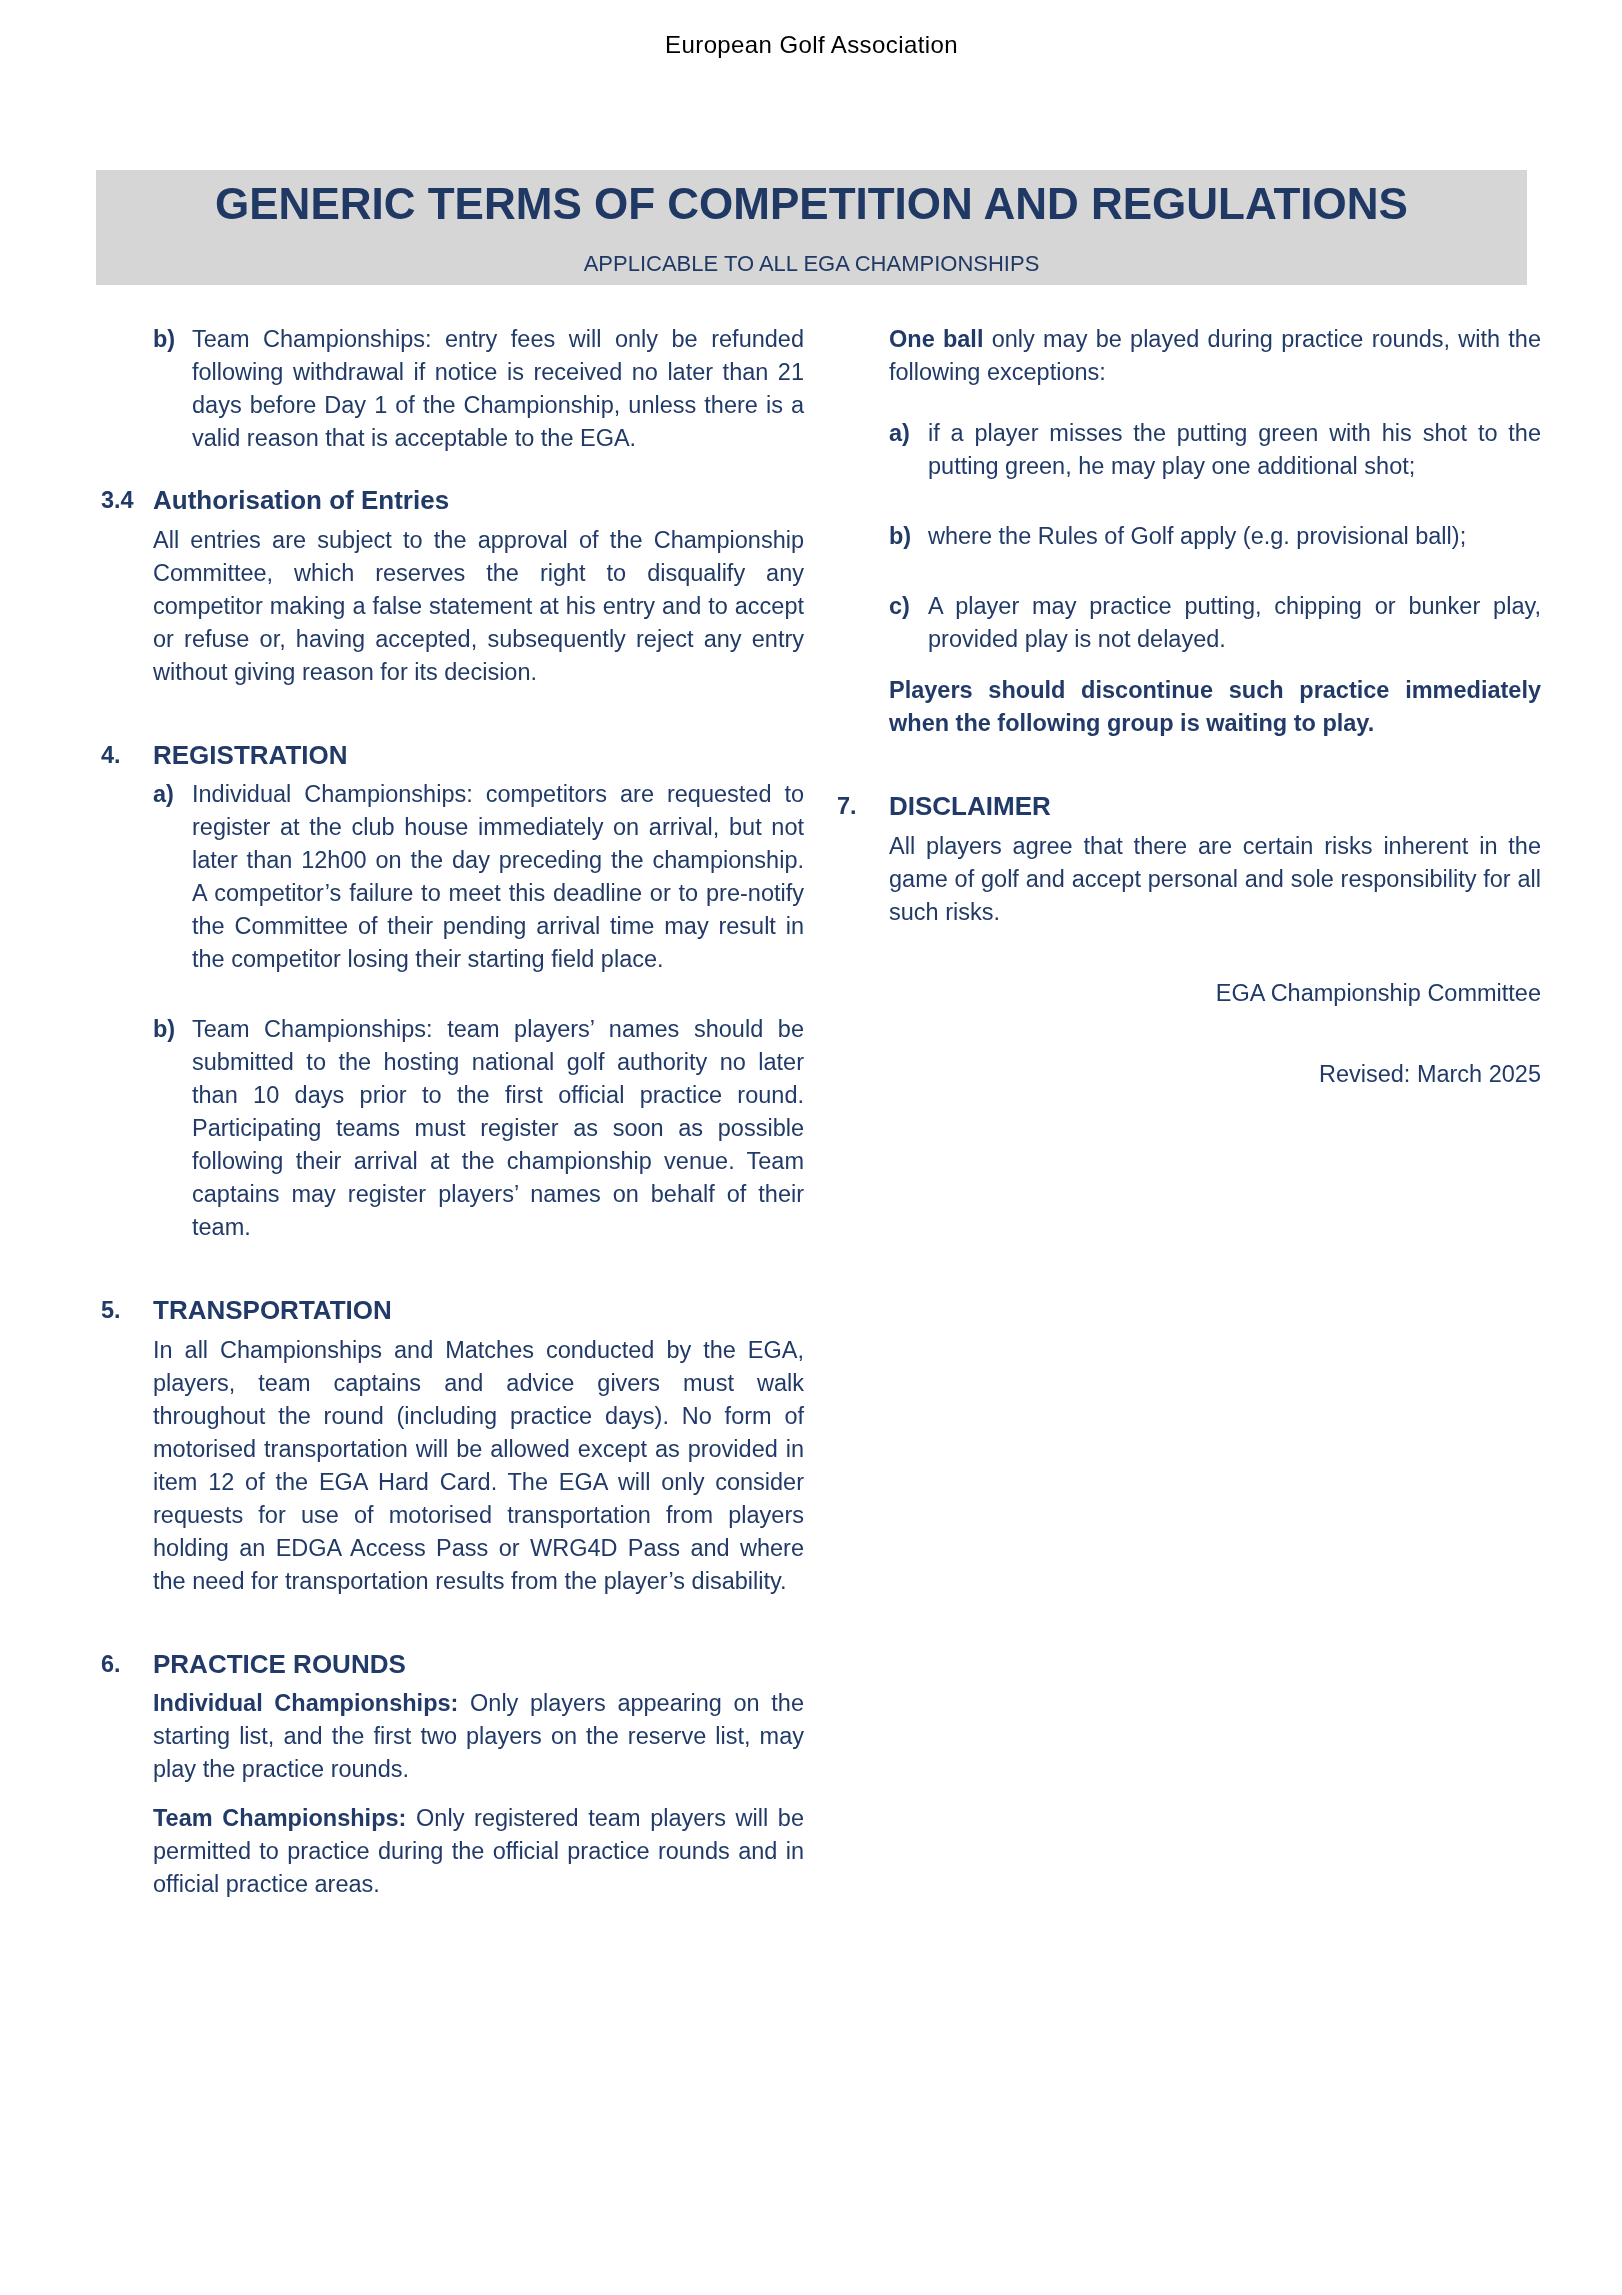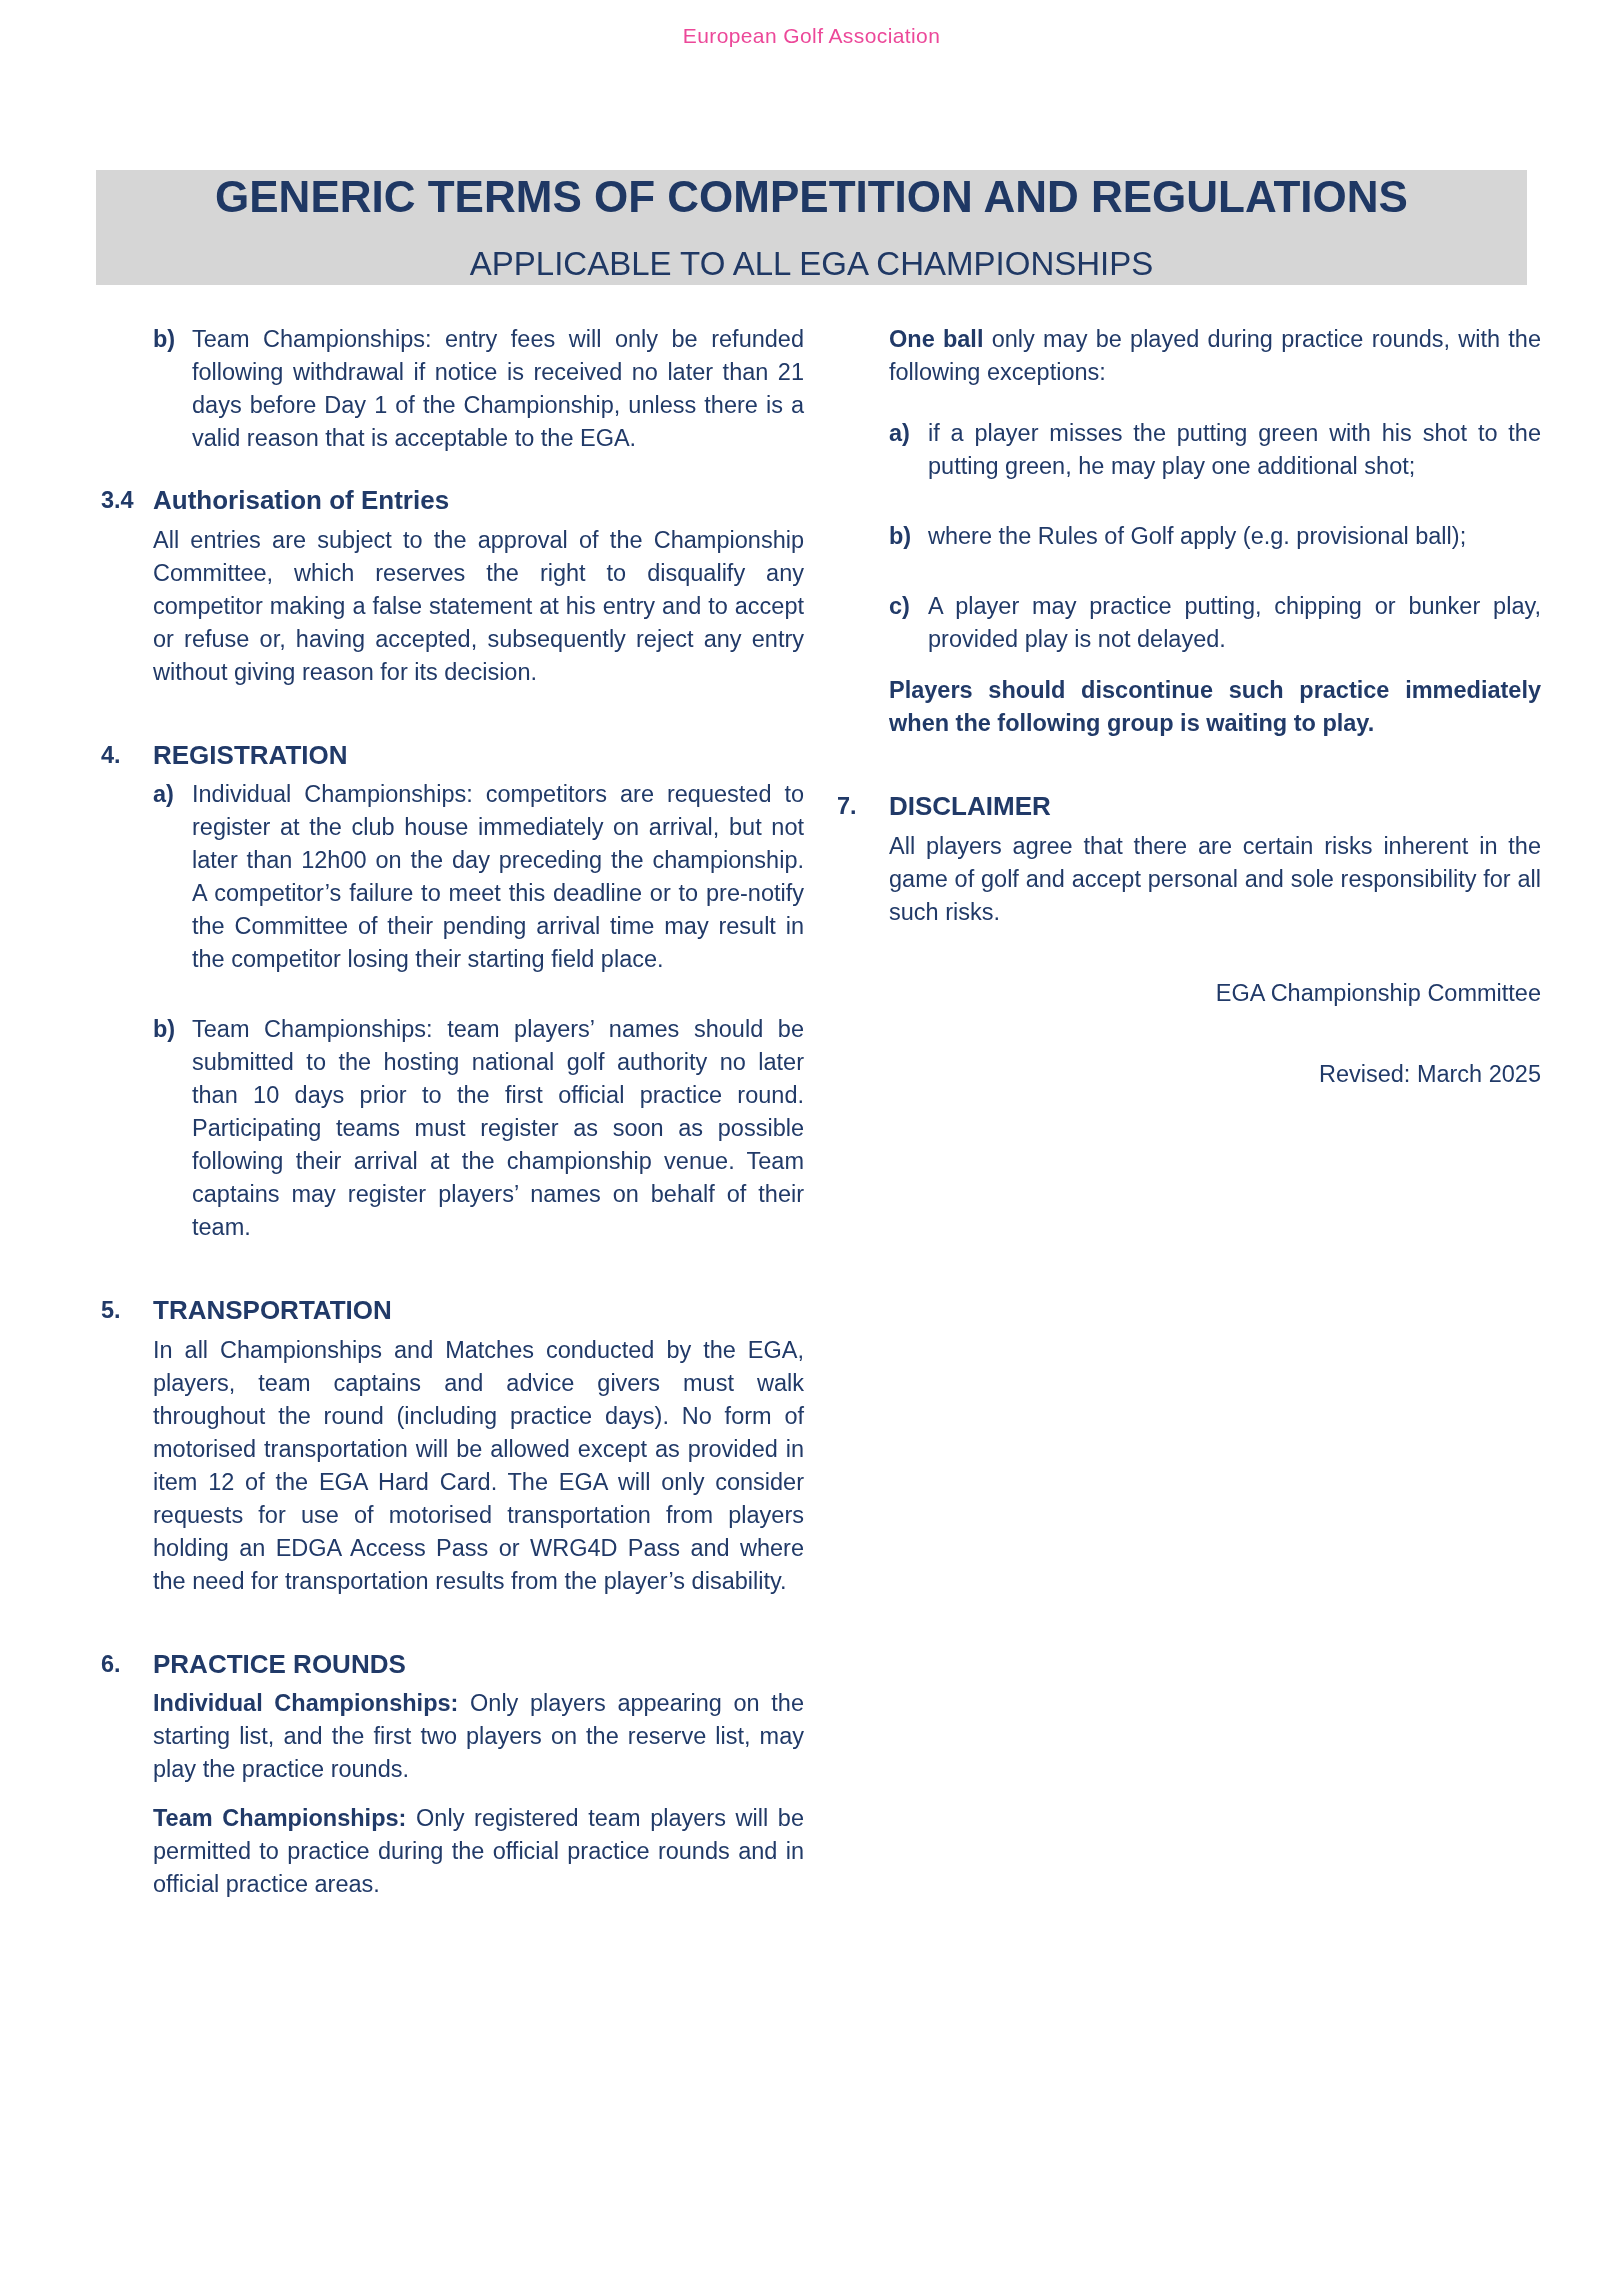--- a/index.html
+++ b/index.html
@@ -26,38 +26,38 @@
     color: #1b3360;
   }
   .logo-dot {
     position: absolute;
     width: 14px; height: 14px;
     border-radius: 50%;
     background: #1b3360;
     right: 21px; bottom: 3.2px;
   }
   .logo-sub {
-    font-size: 21px;
+    font-size: 24px;
     letter-spacing: 0.4px;
-    color: #ec4899;
-    margin-top: 1px;
+    color: #000000;
+    margin-top: 8px;
   }
 
   
   .banner {
     position: absolute;
     left: 96px; top: 170px;
     width: 1431px; height: 115px;
     background: #d6d6d6;
     display: flex; flex-direction: column;
     align-items: center; justify-content: center;
     text-align: center;
   }
   .banner-title { font-size: 44px; font-weight: bold; color: #1f3864; line-height: 1.2; }
-  .banner-sub   { font-size: 33px; font-weight: normal; color: #1f3864; line-height: 1.2; margin-top: 20px; }
+  .banner-sub   { font-size: 22px; font-weight: normal; color: #1f3864; line-height: 1.2; margin-top: 20px; }
 
   
   .col { position: absolute; top: 323px; font-size: 23.5px; line-height: 33px; }
   .col-left  { left: 101px;  width: 703px; }
   .col-right { left: 837px; width: 704px; }
 
   .section { display: flex; align-items: flex-start; }
   .mt-sm  { margin-top: 29px; }
   .mt-lg  { margin-top: 50px; }
   .sec-num { width: 52px; flex: none; font-weight: bold; }

